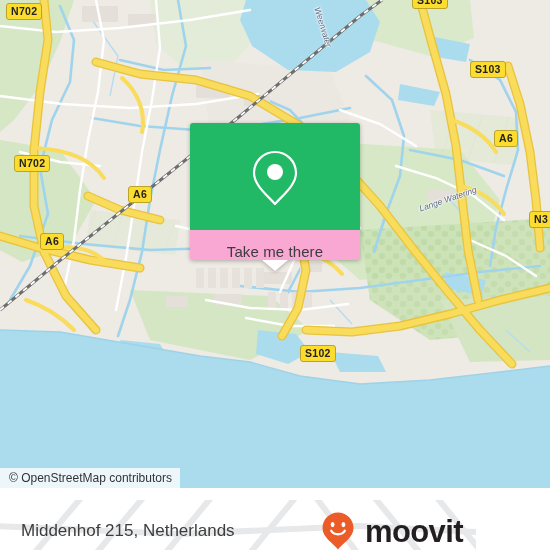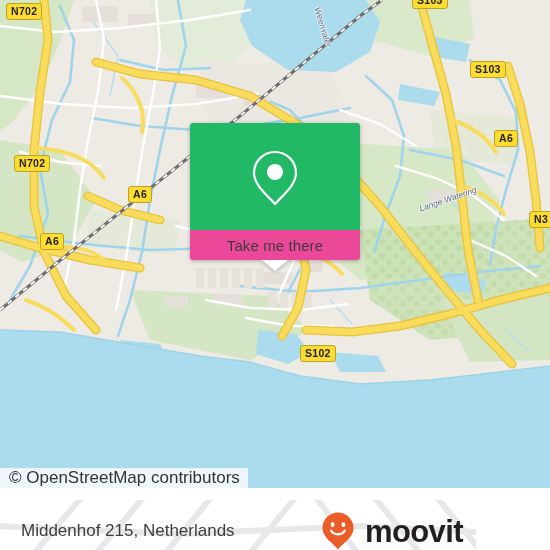--- a/index.html
+++ b/index.html
@@ -44,21 +44,21 @@
     white-space: nowrap;
     text-shadow: 0 0 2px #fff, 0 0 2px #fff, 0 0 2px #fff, 0 0 3px #fff;
     font-family: "Liberation Sans", sans-serif;
   }
 
   
   #attrib {
     position: absolute; left: 0; top: 468px;
     background: rgba(255,255,255,.78);
     color: #333;
-    font-size: 17px;
+    font-size: 12px;
     line-height: 20px;
     height: 20px;
     padding: 0 8px 0 9px;
     white-space: nowrap;
     font-family: "Liberation Sans", sans-serif;
   }
 
   
   #card {
     position: absolute; left: 190px; top: 123px;
@@ -66,23 +66,23 @@
     filter: drop-shadow(0 1px 2px rgba(0,0,0,.28));
   }
   #card-top {
     height: 107px;
     background: #21b866;
     border-radius: 3px 3px 0 0;
     display: flex; align-items: center; justify-content: center;
   }
   #card-bottom {
     height: 30px;
-    background: #ec4899;
+    background: #f9a8d4;
     border-radius: 0 0 3px 3px;
-    display: flex; align-items: center; justify-content: center;
+    display: flex; align-items: flex-end; justify-content: center;
     position: relative;
   }
   #card-label {
     color: #3c3c3c;
     font-size: 15px;
     letter-spacing: .1px;
     font-family: "Liberation Sans", sans-serif;
   }
   #card-tail {
     position: absolute; left: 50%; top: 100%;

